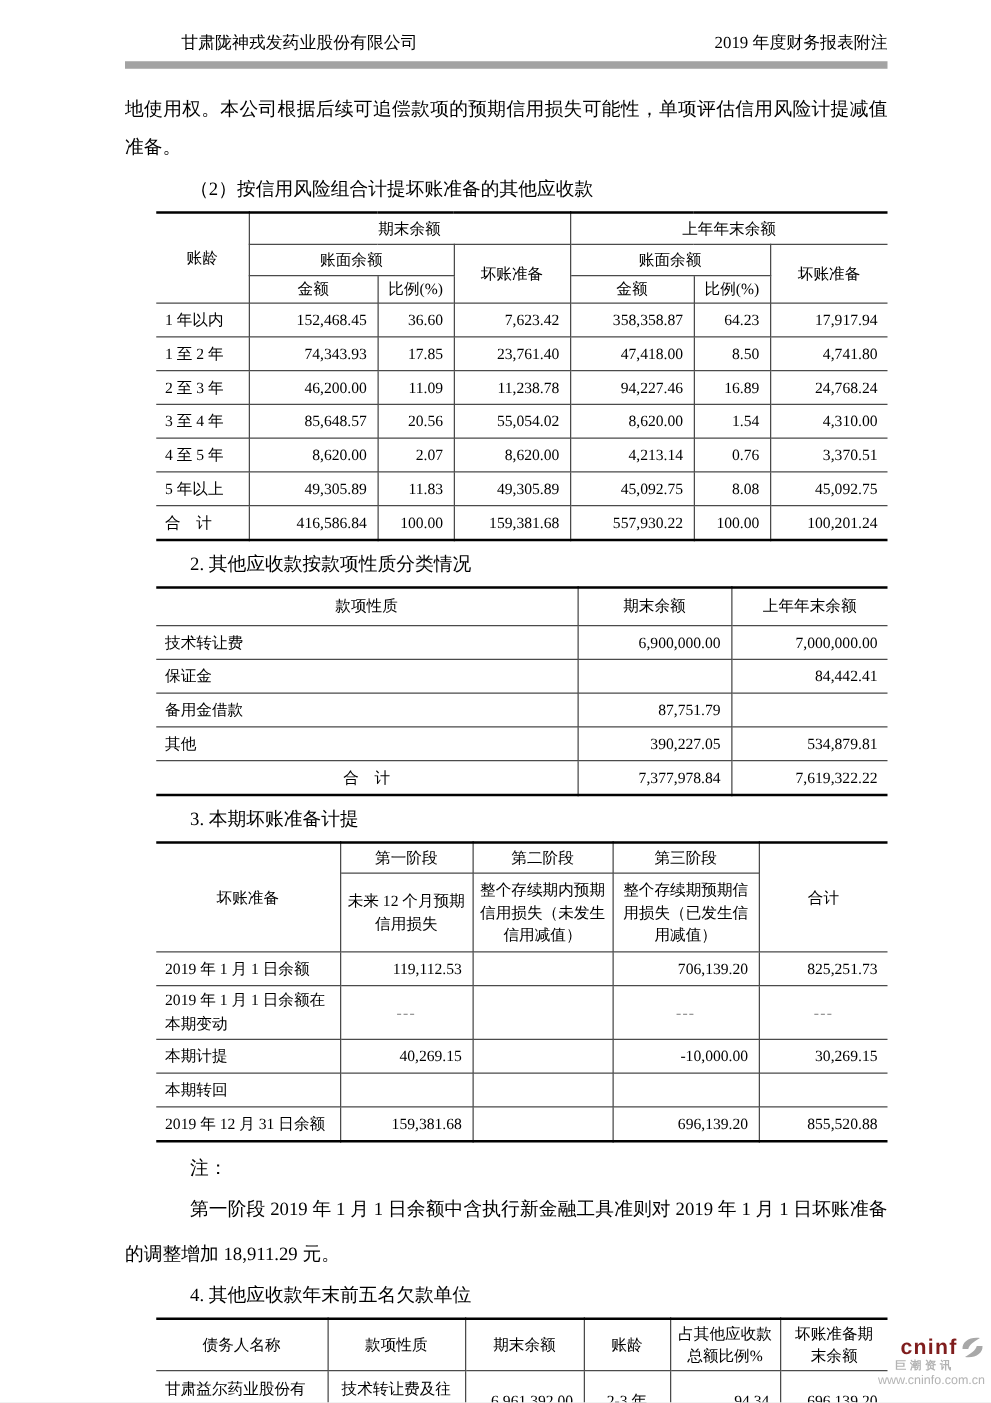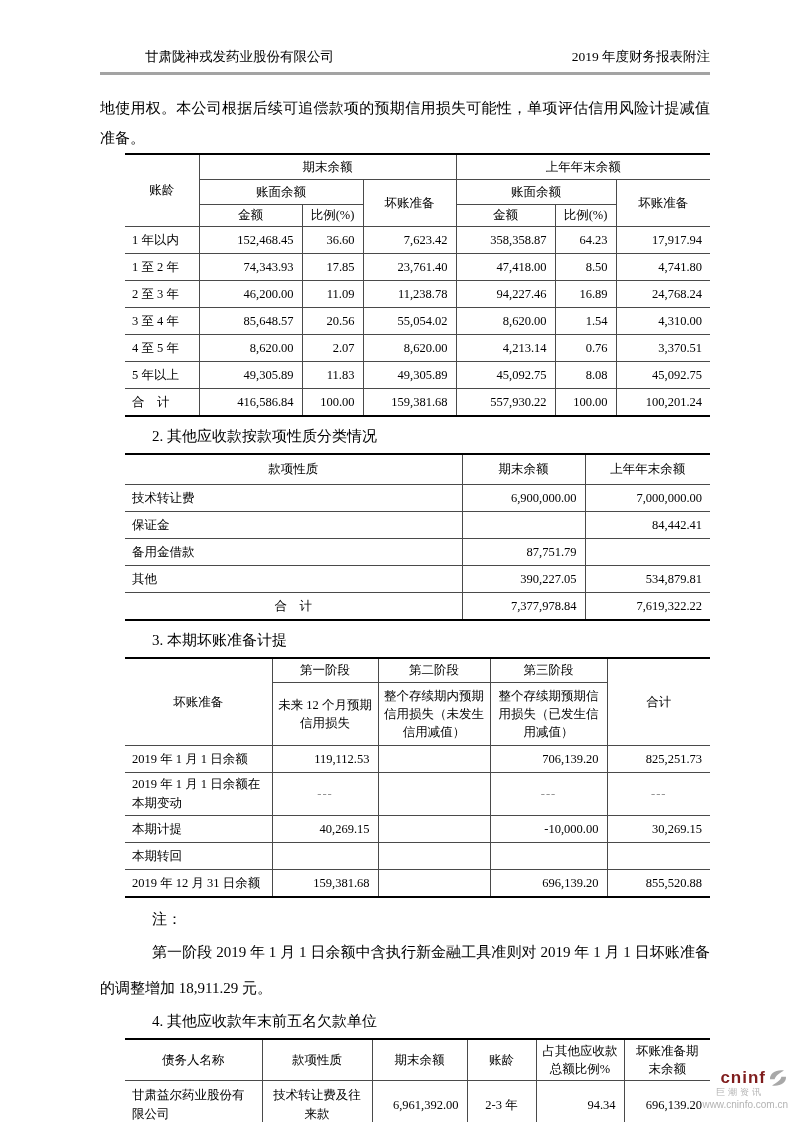--- a/index.html
+++ b/index.html
@@ -7,21 +7,21 @@
     position:relative; width:793px; height:1122px; margin:0 auto;
     background:#ffffff; color:#000;
     font-family:"Liberation Serif","DejaVu Serif",serif;
     overflow:hidden;
   }
   .content { position:absolute; left:100px; top:0; width:610px; }
 
   
   .dochead {
     display:flex; justify-content:space-between; align-items:flex-end;
-    padding-top:48px; padding-bottom:6px; border-bottom:3px solid #a3a3a3;
+    padding-top:25px; padding-bottom:6px; border-bottom:6px solid #a3a3a3;
     font-size:13.5px; line-height:18px;
   }
   .dochead .co { margin-left:45px; }
 
   .intro { font-size:15px; line-height:30px; margin:18px 0 0 0; text-align:justify; }
 
   .sec-title { font-size:15px; font-weight:normal; margin:8px 0 6px 0; padding-left:52px; line-height:22px; }
 
   
   table.fin {
@@ -61,36 +61,37 @@
 
   
   .watermark {
     position:absolute; right:5px; bottom:12px; text-align:right;
     color:#adadad; font-family:"Liberation Sans","DejaVu Sans",sans-serif;
     user-select:none;
   }
   .wm-row { display:flex; align-items:center; justify-content:flex-end; }
   .wm-word { font-weight:bold; font-size:17px; letter-spacing:1px; color:#7f1d1d; }
   .wm-logo { width:20px; height:20px; margin-left:2px; }
-  .wm-brand { font-size:9px; letter-spacing:3px; margin:-2px 24px 0 0; color:#b3b3b3; }
+  .wm-brand { font-size:9px; letter-spacing:3px; margin:-2px 24px 0 0; color:#b3b3b3;font-weight:bold; }
   .wm-url { font-size:10px; color:#b3b3b3; }
 </style>
 </head>
 <body>
 
 <div class="page">
   <div class="content">
 
     <div class="dochead">
       <span class="co">甘肃陇神戎发药业股份有限公司</span>
       <span>2019 年度财务报表附注</span>
     </div>
 
     <p class="intro">地使用权。本公司根据后续可追偿款项的预期信用损失可能性，单项评估信用风险计提减值准备。</p>
 
+    <h3 class="sec-title">（2）按信用风险组合计提坏账准备的其他应收款</h3>
 
     <table class="fin t1">
       <colgroup>
         <col style="width:74px">
           <col style="width:103px">
           <col style="width:61px">
           <col style="width:93px">
         <col style="width:99px">
           <col style="width:61px">
           <col style="width:94px">

